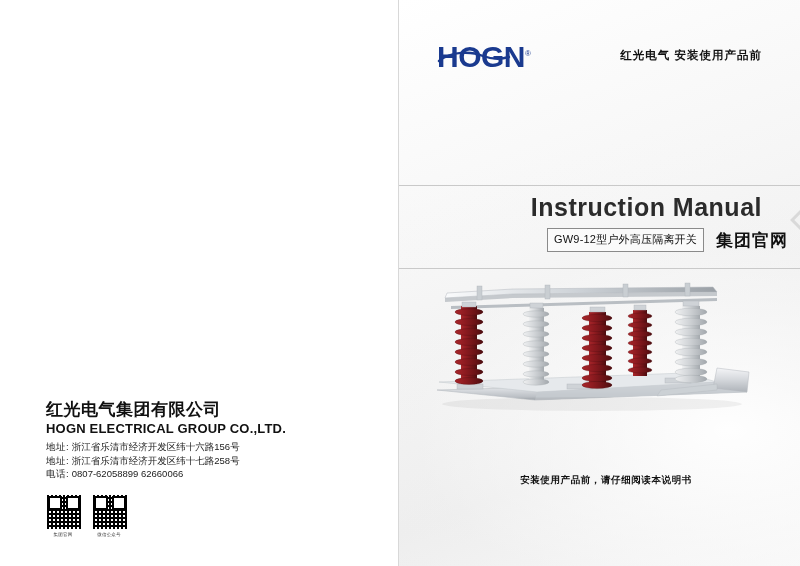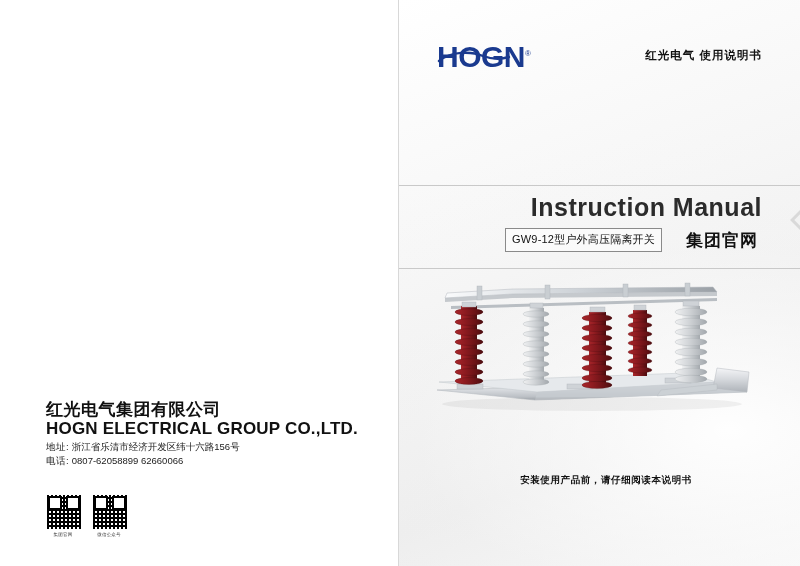--- a/index.html
+++ b/index.html
@@ -37,21 +37,21 @@
   }
   .company-cn {
     font-size: 17px;
     font-weight: bold;
     color: #111111;
     letter-spacing: 0.5px;
     line-height: 20px;
     white-space: nowrap;
   }
   .company-en {
-    font-size: 17px;
+    font-size: 13px;
     font-weight: bold;
     color: #111111;
     letter-spacing: 0.2px;
     line-height: 16px;
     margin-top: 1px;
     white-space: nowrap;
   }
   .contact-lines {
     margin-top: 3px;
   }
@@ -213,25 +213,25 @@
     top: 193px;
     text-align: right;
     font-family: "Liberation Sans", sans-serif;
     font-size: 25px;
     font-weight: bold;
     color: #2b2b2b;
     letter-spacing: 0.5px;
   }
   .title-row {
     position: absolute;
-    right: 42px;
+    right: 12px;
     top: 228px;
     display: flex;
     align-items: center;
-    gap: 24px;
+    gap: 12px;
     justify-content: space-between;
   }
   .model-box {
     border: 1px solid #8a8a8a;
     padding: 3px 6px 4px 6px;
     font-size: 11px;
     color: #111111;
     background: rgba(255,255,255,0.5);
     white-space: nowrap;
     letter-spacing: 0.2px;
@@ -298,20 +298,24 @@
   <div class="back-cover">
 
     <div class="company-block">
       <div class="company-cn">红光电气集团有限公司</div>
       <div class="company-en">HOGN ELECTRICAL GROUP CO.,LTD.</div>
 
       <div class="contact-lines">
         <div class="contact-line">
           <span class="lbl">地址:</span>
           <span>浙江省乐清市经济开发区纬十六路156号</span>
+        </div>
+        <div class="contact-line">
+          <span class="lbl">地址:</span>
+          <span>浙江省乐清市经济开发区纬十七路258号</span>
         </div>
         <div class="contact-line">
           <span class="lbl">电话:</span>
           <span>0807-62058899  62660066</span>
         </div>
       </div>
     </div>
 
     <div class="qr-row">
       <div class="qr-item">
@@ -333,21 +337,21 @@
 
     <div class="logo-area">
       <div class="logo-hogn">
         <svg class="logo-swoosh" viewBox="0 0 74 14">
           <path d="M2 11 C 14 1, 34 1, 46 6 C 54 9, 62 10, 72 7" fill="none" stroke="#1a3a8f" stroke-width="2.4" stroke-linecap="round"></path>
         </svg>
         <span>HOGN</span><span class="reg">®</span>
       </div>
     </div>
 
-    <div class="tagline">红光电气  使用说明书</div>
+    <div class="tagline">红光电气  安装使用产品前</div>
 
     <div class="rule-top"></div>
     <div class="title-en">Instruction Manual</div>
     <div class="title-row">
       <div class="model-box">GW9-12型户外高压隔离开关</div>
       <div class="title-cn">集团官网</div>
     </div>
     <div class="rule-bottom"></div>
     <div class="diamond"></div>
 

